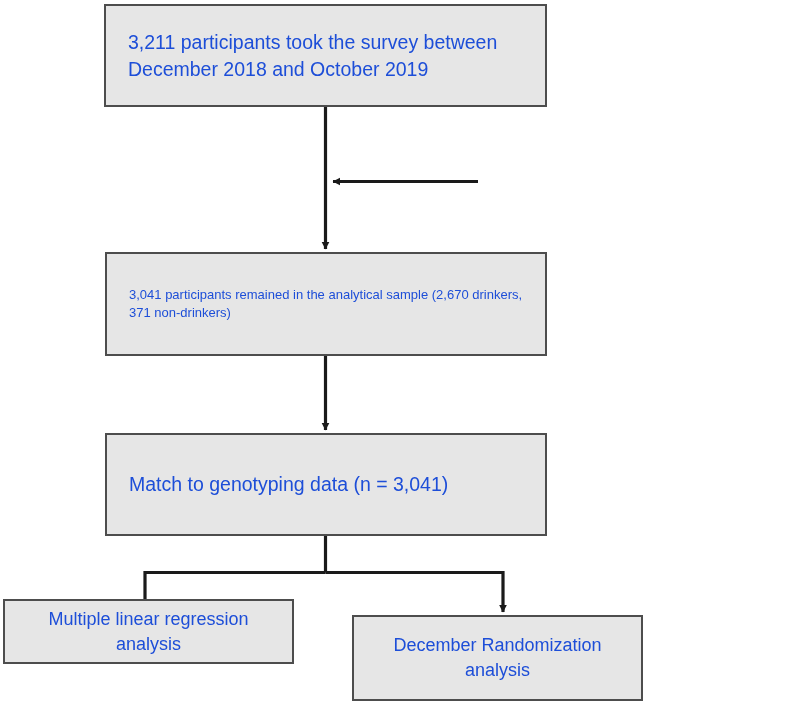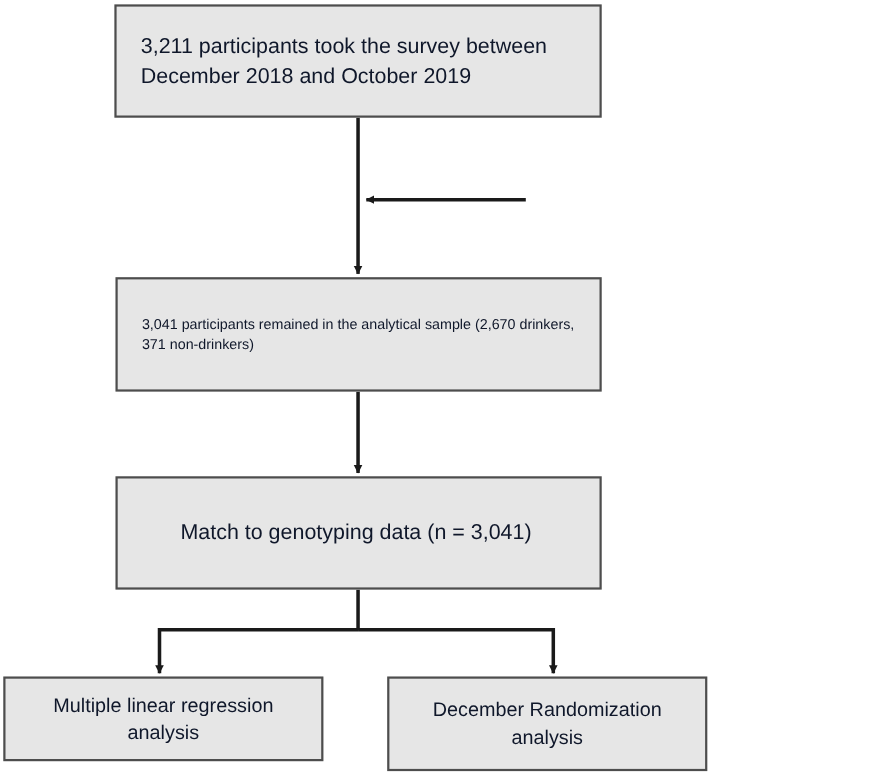--- a/index.html
+++ b/index.html
@@ -18,21 +18,21 @@
     background: #ffffff;
     overflow: hidden;
   }
   .node {
     position: absolute;
     box-sizing: border-box;
     background: #e6e6e6;
     border: 2px solid #4d4d4d;
     display: flex;
     align-items: center;
-    color: #0f172a;
+    color: #1d4ed8;
     line-height: 1.38;
   }
   .node-text {
     display: block;
     white-space: pre-line;
   }
   .align-left {
     justify-content: flex-start;
   }
   .align-left .node-text {
@@ -45,22 +45,22 @@
   }
   .align-center .node-text {
     text-align: center;
     padding: 0 10px;
   }
 
   
   #node-survey     { left: 104px; top: 4px;   width: 443px; height: 103px; font-size: 19.5px; }
   #node-exclude    { left: 478px; top: 133px; width: 308px; height: 97px;  font-size: 17.5px; }
   #node-remained   { left: 105px; top: 252px; width: 442px; height: 104px; font-size: 13px; }
-  #node-genotyping { left: 105px; top: 433px; width: 442px; height: 103px; font-size: 19.5px; padding-left: 35px; }
-  #node-mlr        { left: 3px;   top: 615px; width: 291px; height: 77px;  font-size: 18px; }
+  #node-genotyping { left: 105px; top: 433px; width: 442px; height: 103px; font-size: 19.5px; }
+  #node-mlr        { left: 3px;   top: 599px; width: 291px; height: 65px;  font-size: 18px; }
   #node-mr         { left: 352px; top: 615px; width: 291px; height: 86px;  font-size: 18px; }
 
   
   #connectors {
     position: absolute;
     left: 0;
     top: 0;
     width: 800px;
     height: 705px;
     pointer-events: none;

